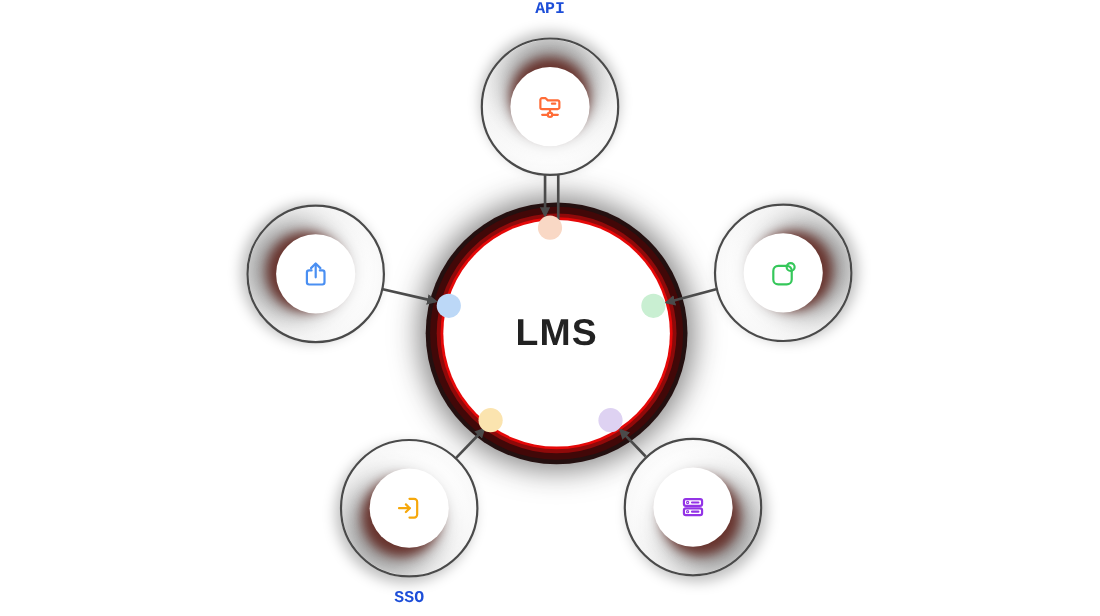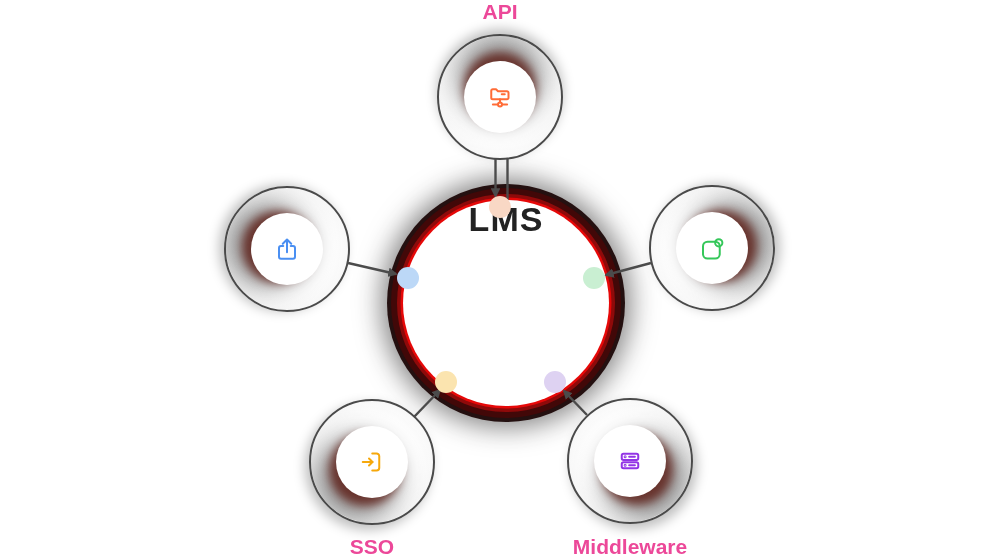--- a/index.html
+++ b/index.html
@@ -6,21 +6,21 @@
   .stage{
     position:relative;width:1000px;height:560px;overflow:hidden;background:#ffffff;
     font-family:"Liberation Sans","DejaVu Sans",sans-serif;
   }
   
   .connectors{position:absolute;left:0;top:0;width:1000px;height:560px;z-index:5;pointer-events:none;}
   .connectors line{stroke:#4b4b4b;stroke-width:2.4;}
   
   .hub{
     position:absolute;left:403px;top:200px;width:206px;height:206px;border-radius:50%;
-    background:#ffffff;z-index:3;display:flex;align-items:flex-start;justify-content:center;
+    background:#ffffff;z-index:3;display:flex;align-items:center;justify-content:center;
     box-shadow:
       0 0 0 2.5px #e60808,
       0 0 0 6px #8f0a0a,
       0 0 0 12px #420808,
       0 0 0 16px #241010,
       0 0 26px 22px rgba(35,32,32,0.55);
   }
   .hub-label{font-size:34px;font-weight:700;color:#222222;letter-spacing:1px;}
   
   .dot{position:absolute;width:22px;height:22px;border-radius:50%;z-index:7;}
@@ -54,21 +54,21 @@
   .icon{width:30px;height:30px;display:block;}
   .icon path,.icon rect,.icon line,.icon circle{fill:none;stroke-width:1.6;stroke-linecap:round;stroke-linejoin:round;}
   .icon-api{stroke:#ff6c37;}
   .icon-file{stroke:#4a8ff2;}
   .icon-webhooks{stroke:#35c75a;}
   .icon-sso{stroke:#f6a80b;}
   .icon-middleware{stroke:#9334e6;}
   
   .node-label{
     position:absolute;transform:translateX(-50%);z-index:6;
-    font-size:21px;font-weight:700;color:#ec4899;white-space:nowrap;
+    font-size:15px;font-weight:700;color:#1d4ed8;white-space:nowrap;font-family:Liberation Mono, monospace;
   }
   .label-api{left:500px;top:0px;}
   .label-file{left:287px;top:320px;}
   .label-webhooks{left:712px;top:320px;}
   .label-sso{left:372px;top:535px;}
   .label-middleware{left:630px;top:535px;}
 </style>
 </head>
 <body>
 
@@ -124,21 +124,20 @@
     <div class="inner">
       <svg class="icon icon-middleware" viewBox="0 0 24 24">
         <rect x="5.4" y="6.2" width="13.2" height="4.9" rx="1.4"></rect>
         <rect x="5.4" y="12.9" width="13.2" height="4.9" rx="1.4"></rect>
         <circle cx="8.1" cy="8.65" r="0.4"></circle>
         <circle cx="8.1" cy="15.35" r="0.4"></circle>
         <path d="M11.3 8.65 h4.6 M11.3 15.35 h4.6"></path>
       </svg>
     </div>
   </div>
-  <div class="node-label label-middleware">Middleware</div>
 
   <div class="node node-sso">
     <div class="inner">
       <svg class="icon icon-sso" viewBox="0 0 24 24">
         <path d="M12.2 5.2 h3.4 a2.2 2.2 0 0 1 2.2 2.2 v9.2 a2.2 2.2 0 0 1 -2.2 2.2 h-3.4"></path>
         <path d="M4.6 12 h7.8"></path>
         <path d="M9.6 9.2 L12.4 12 l-2.8 2.8"></path>
       </svg>
     </div>
   </div>

